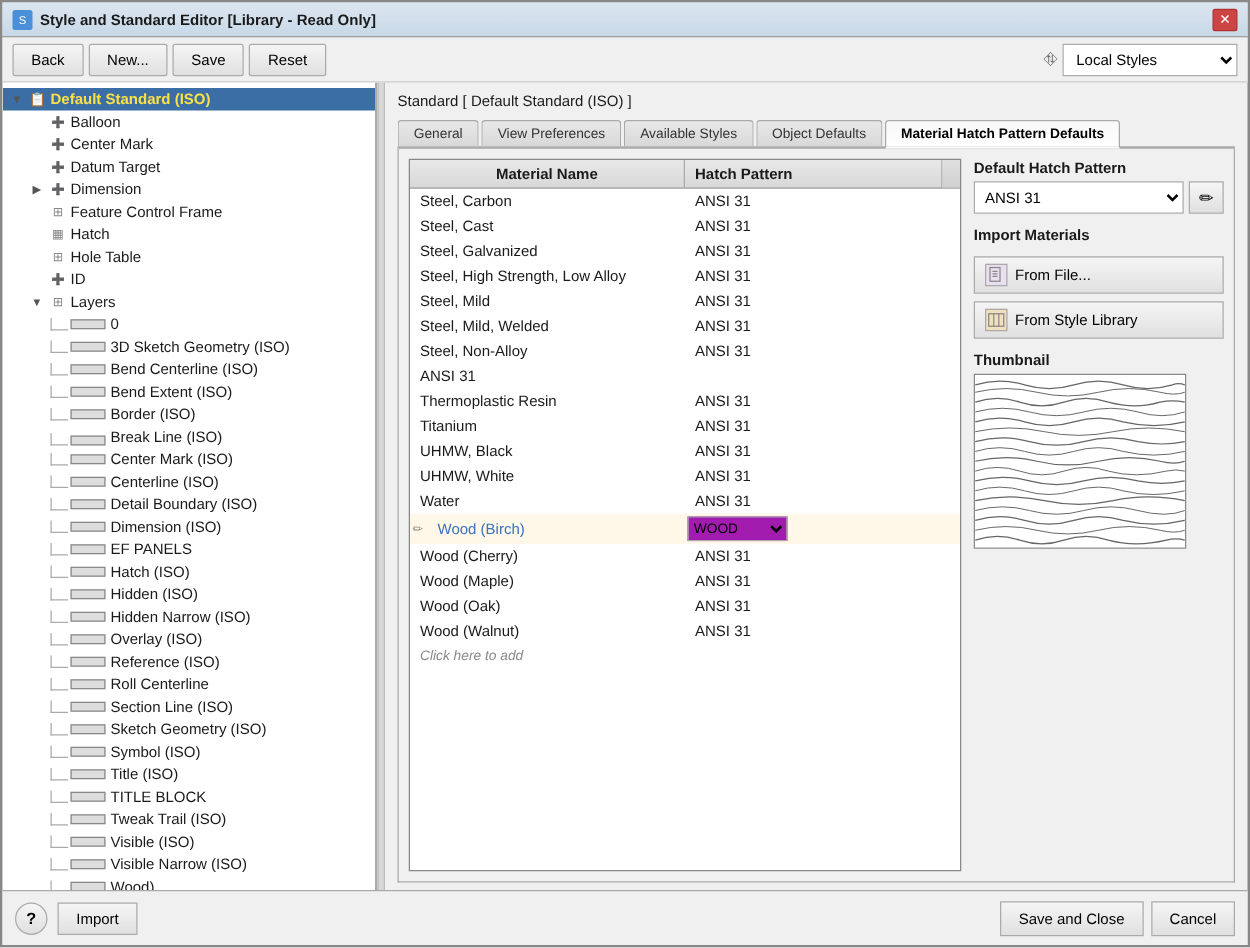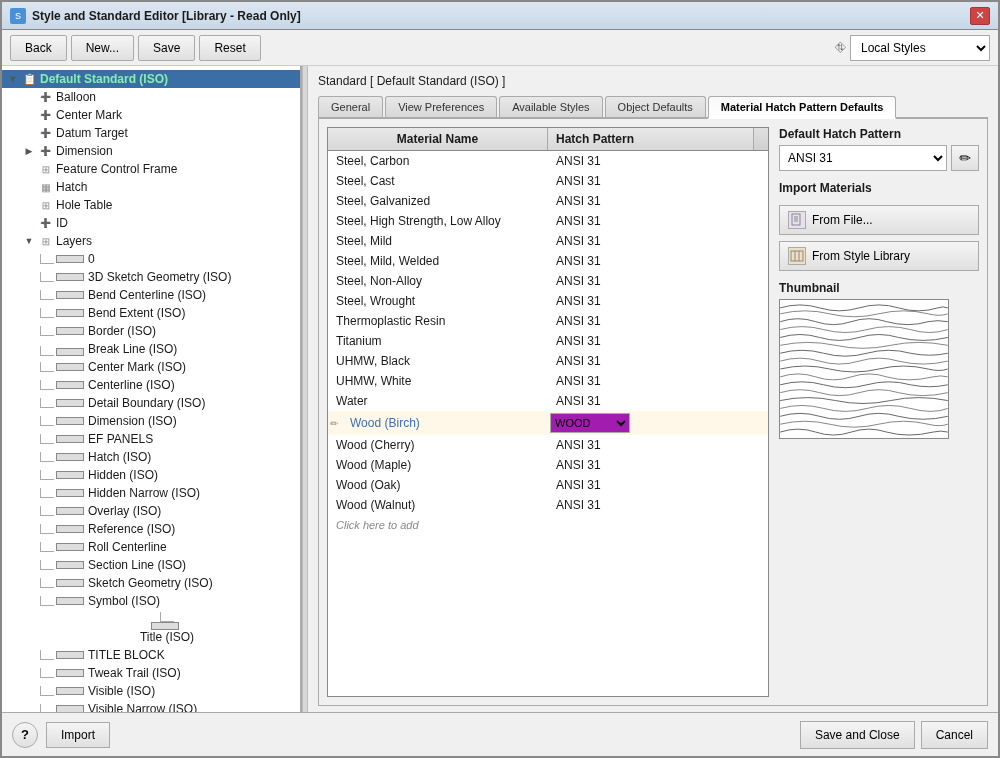--- a/index.html
+++ b/index.html
@@ -123,21 +123,21 @@
       align-items: center;
       padding: 2px 4px;
       cursor: pointer;
       white-space: nowrap;
     }
     .tree-item.selected {
       background: #3a6ea5;
       color: white;
     }
     .tree-item.selected .tree-label {
-      color: #86efac;
+      color: #fde047;
       font-weight: bold;
     }
     .tree-expand {
       width: 14px;
       height: 14px;
       display: flex;
       align-items: center;
       justify-content: center;
       font-size: 9px;
       color: #555;
@@ -595,21 +595,21 @@
             <div class="tree-item" style="padding-left:4px;">
               <span style="width:14px; display:inline-block; margin-right:2px; border-bottom:1px solid #aaa; border-left:1px solid #aaa; height:10px; margin-left:2px;"></span>
               <span style="display:inline-block; width:28px; height:8px; border:1px solid #888; background:#ddd; margin-right:4px;"></span>
               <span class="tree-label">Sketch Geometry (ISO)</span>
             </div>
             <div class="tree-item" style="padding-left:4px;">
               <span style="width:14px; display:inline-block; margin-right:2px; border-bottom:1px solid #aaa; border-left:1px solid #aaa; height:10px; margin-left:2px;"></span>
               <span style="display:inline-block; width:28px; height:8px; border:1px solid #888; background:#ddd; margin-right:4px;"></span>
               <span class="tree-label">Symbol (ISO)</span>
             </div>
-            <div class="tree-item" style="padding-left:4px;flex-direction:column;">
+            <div class="tree-item" style="padding-left:4px;">
               <span style="width:14px; display:inline-block; margin-right:2px; border-bottom:1px solid #aaa; border-left:1px solid #aaa; height:10px; margin-left:2px;"></span>
               <span style="display:inline-block; width:28px; height:8px; border:1px solid #888; background:#ddd; margin-right:4px;"></span>
               <span class="tree-label">Title (ISO)</span>
             </div>
             <div class="tree-item" style="padding-left:4px;">
               <span style="width:14px; display:inline-block; margin-right:2px; border-bottom:1px solid #aaa; border-left:1px solid #aaa; height:10px; margin-left:2px;"></span>
               <span style="display:inline-block; width:28px; height:8px; border:1px solid #888; background:#ddd; margin-right:4px;"></span>
               <span class="tree-label">TITLE BLOCK</span>
             </div>
             <div class="tree-item" style="padding-left:4px;">
@@ -683,21 +683,20 @@
             </div>
             <div class="table-row">
               <div class="table-cell material">Steel, Mild, Welded</div>
               <div class="table-cell hatch">ANSI 31</div>
             </div>
             <div class="table-row">
               <div class="table-cell material">Steel, Non-Alloy</div>
               <div class="table-cell hatch">ANSI 31</div>
             </div>
             <div class="table-row">
-              <div class="table-cell material">Steel, Wrought</div>
               <div class="table-cell hatch">ANSI 31</div>
             </div>
             <div class="table-row">
               <div class="table-cell material">Thermoplastic Resin</div>
               <div class="table-cell hatch">ANSI 31</div>
             </div>
             <div class="table-row">
               <div class="table-cell material">Titanium</div>
               <div class="table-cell hatch">ANSI 31</div>
             </div>

